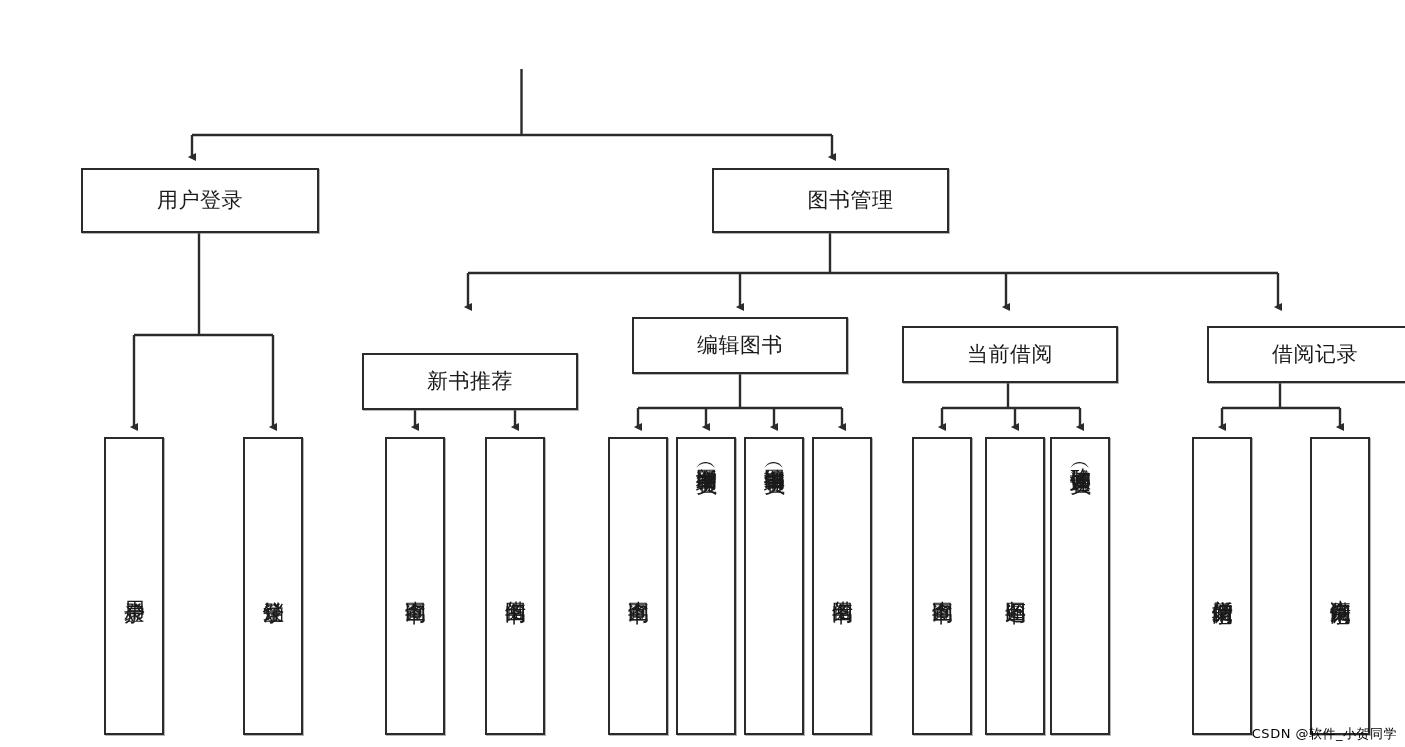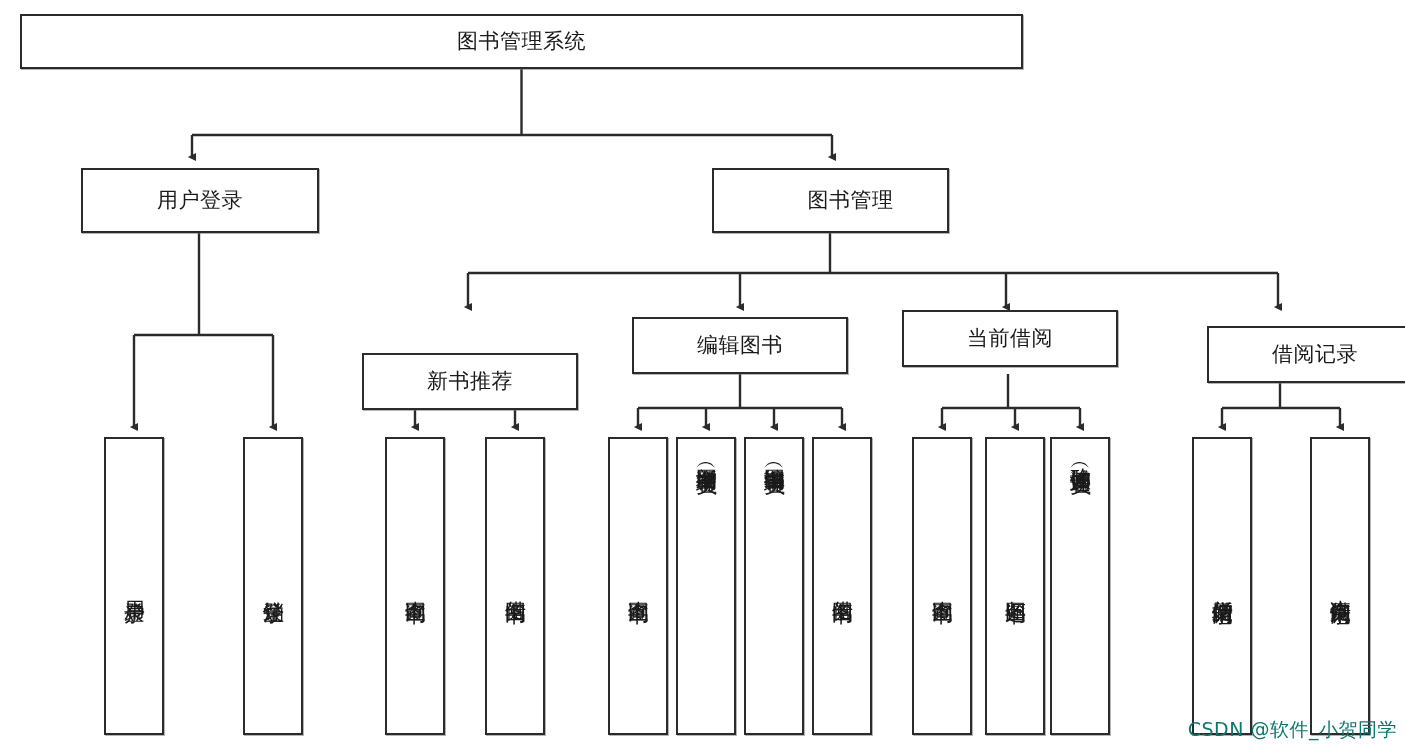--- a/index.html
+++ b/index.html
@@ -62,22 +62,22 @@
     text-align: left;
   }
   .node.vertical.centered {
     align-items: center;
     padding-top: 0;
   }
   #watermark {
     position: absolute;
     right: 8px;
     bottom: 4px;
-    font-size: 19px;
-    color: #0f766e;
+    font-size: 13px;
+    color: #000000;
     letter-spacing: 0.5px;
     white-space: nowrap;
     user-select: none;
   }
 </style>
 </head>
 <body>
 
 <div id="diagram-root">
 
@@ -124,38 +124,35 @@
       <path d="M1015,408 L1015,427" marker-end="url(#arrowhead)"></path>
       <path d="M1080,408 L1080,427" marker-end="url(#arrowhead)"></path>
 
       <path d="M1280,374 L1280,408"></path>
       <path d="M1222,408 L1340,408"></path>
       <path d="M1222,408 L1222,427" marker-end="url(#arrowhead)"></path>
       <path d="M1340,408 L1340,427" marker-end="url(#arrowhead)"></path>
     </g>
   </svg>
 
-  <div class="node horizontal" style="left: 20px; top: 14px; width: 1003px; height: 55px;">
-    <span class="node-label">图书管理系统</span>
-  </div>
 
   <div class="node horizontal" style="left: 81px; top: 168px; width: 238px; height: 65px;">
     <span class="node-label">用户登录</span>
   </div>
   <div class="node horizontal" style="left: 712px; top: 168px; width: 237px; height: 65px; padding-left: 40px;">
     <span class="node-label">图书管理</span>
   </div>
 
   <div class="node horizontal" style="left: 362px; top: 317px; width: 216px; height: 57px; margin-top: 36px;">
     <span class="node-label">新书推荐</span>
   </div>
   <div class="node horizontal" style="left: 632px; top: 317px; width: 216px; height: 57px;">
     <span class="node-label">编辑图书</span>
   </div>
-  <div class="node horizontal" style="left: 902px; top: 310px; width: 216px; height: 57px;">
+  <div class="node horizontal" style="left: 902px; top: 326px; width: 216px; height: 57px;">
     <span class="node-label">当前借阅</span>
   </div>
   <div class="node horizontal" style="left: 1172px; top: 326px; width: 216px; height: 57px; margin-left: 35px;">
     <span class="node-label">借阅记录</span>
   </div>
 
   <div class="node vertical centered" style="left: 104px; top: 437px; width: 60px; height: 298px;">
     <span class="node-label">用户登录</span>
   </div>
   <div class="node vertical centered" style="left: 243px; top: 437px; width: 60px; height: 298px;">

